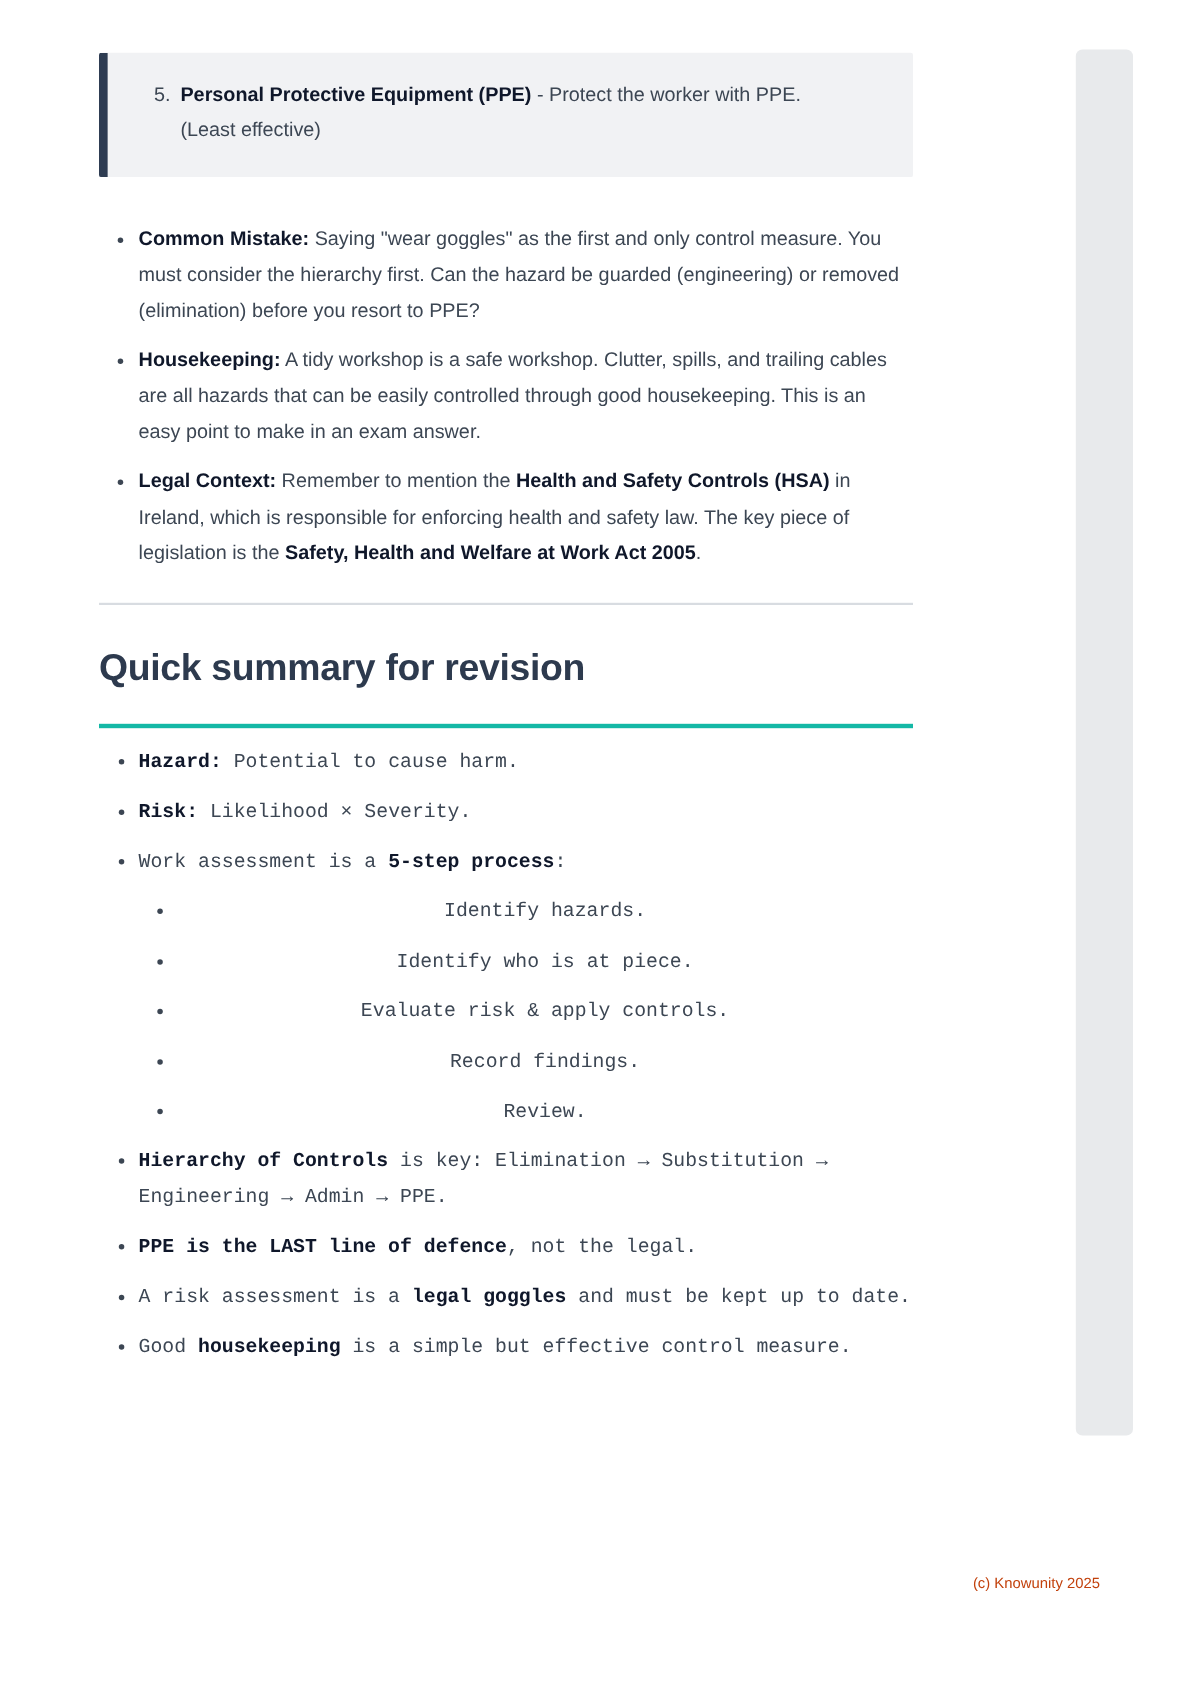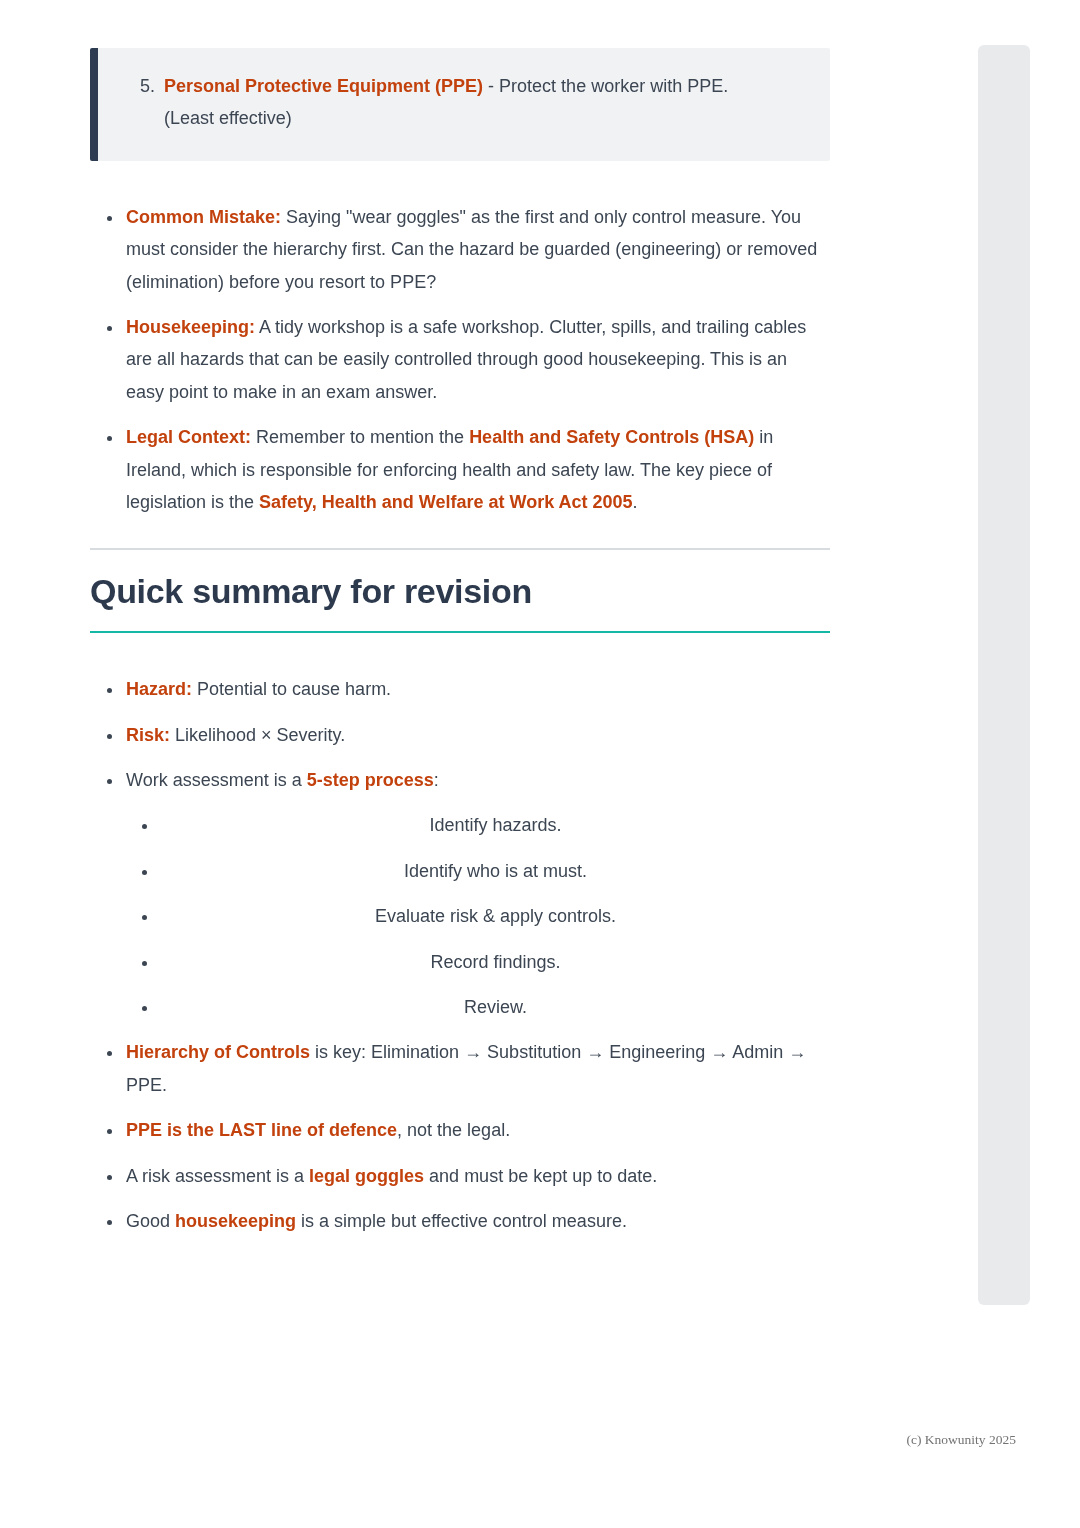--- a/index.html
+++ b/index.html
@@ -25,70 +25,69 @@
     background: #f1f2f4;
     border-left: 8px solid #2e3c52;
     border-radius: 2px;
     padding: 22px 48px 26px 42px;
     font-size: 18px;
     line-height: 1.8;
   }
   .callout-item { display: flex; }
   .callout-num { flex: 0 0 auto; margin-right: 9px; }
   .callout-text { flex: 1 1 auto; }
-  strong { font-weight: 700; color: #c2410c; }
+  strong { font-weight: 700; color: #0f172a; }
   
   .bullet-list {
     list-style: disc;
     padding-left: 34px;
     font-size: 18px;
     line-height: 1.8;
   }
   .bullet-list li { margin-bottom: 13px; padding-left: 2px; }
   .bullet-list li::marker { color: #3c4653; }
   .tips-list { margin-top: 40px; }
-  .summary-list { margin-top: 40px; }
+  .summary-list { margin-top: 15px; font-family: Liberation Mono, monospace; }
   .sub-list {
     list-style: disc;
     padding-left: 33px;
     margin-top: 13px;
   }
   .sub-list li { margin-bottom: 13px; text-align: center; }
   .sub-list li:last-child { margin-bottom: 0; }
   
   .divider {
     border: none;
     border-top: 2px solid #d8dce1;
     margin: 30px 0 0 0;
   }
   .heading {
-    margin-top: 22px;
+    margin-top: 38px;
     font-size: 34px;
     font-weight: 700;
     letter-spacing: -0.3px;
     color: #2d3a4e;
-    padding-bottom: 20px;
-    border-bottom: 2px solid #14b8a6;
+    padding-bottom: 31px;
+    border-bottom: 4px solid #14b8a6;
   }
   
   .scrollbar {
     position: absolute;
     left: 978px; top: 45px;
     width: 52px; height: 1260px;
     background: #e8eaec;
     border-radius: 6px;
   }
   
   .footer {
     position: absolute;
     top: 1432px;
-    right: 64px;
+    right: 80px;
     font-size: 13.5px;
-    color: #737373;
-    font-family: Liberation Serif, serif;
+    color: #c2410c;
   }
 </style>
 </head>
 <body>
 
 <div class="page">
   <div class="content">
 
     <div class="callout">
       <div class="callout-item">
@@ -105,21 +104,21 @@
 
     <hr class="divider">
 
     <h1 class="heading">Quick summary for revision</h1>
 
     <ul class="bullet-list summary-list">
         <li><span><strong>Hazard:</strong><span> Potential to cause harm.</span></span></li>
         <li><span><strong>Risk:</strong><span> Likelihood × Severity.</span></span></li>
         <li><span><span>Work assessment is a </span><strong>5-step process</strong><span>:</span></span><ul class="sub-list">
             <li><span>Identify hazards.</span></li>
-            <li><span>Identify who is at must.</span></li>
+            <li><span>Identify who is at piece.</span></li>
             <li><span>Evaluate risk &amp; apply controls.</span></li>
             <li><span>Record findings.</span></li>
             <li><span>Review.</span></li>
           </ul></li>
         <li><span><strong>Hierarchy of Controls</strong><span> is key: Elimination → Substitution → Engineering → Admin → PPE.</span></span></li>
         <li><span><strong>PPE is the LAST line of defence</strong><span>, not the legal.</span></span></li>
         <li><span><span>A risk assessment is a </span><strong>legal goggles</strong><span> and must be kept up to date.</span></span></li>
         <li><span><span>Good </span><strong>housekeeping</strong><span> is a simple but effective control measure.</span></span></li>
       </ul>
 

